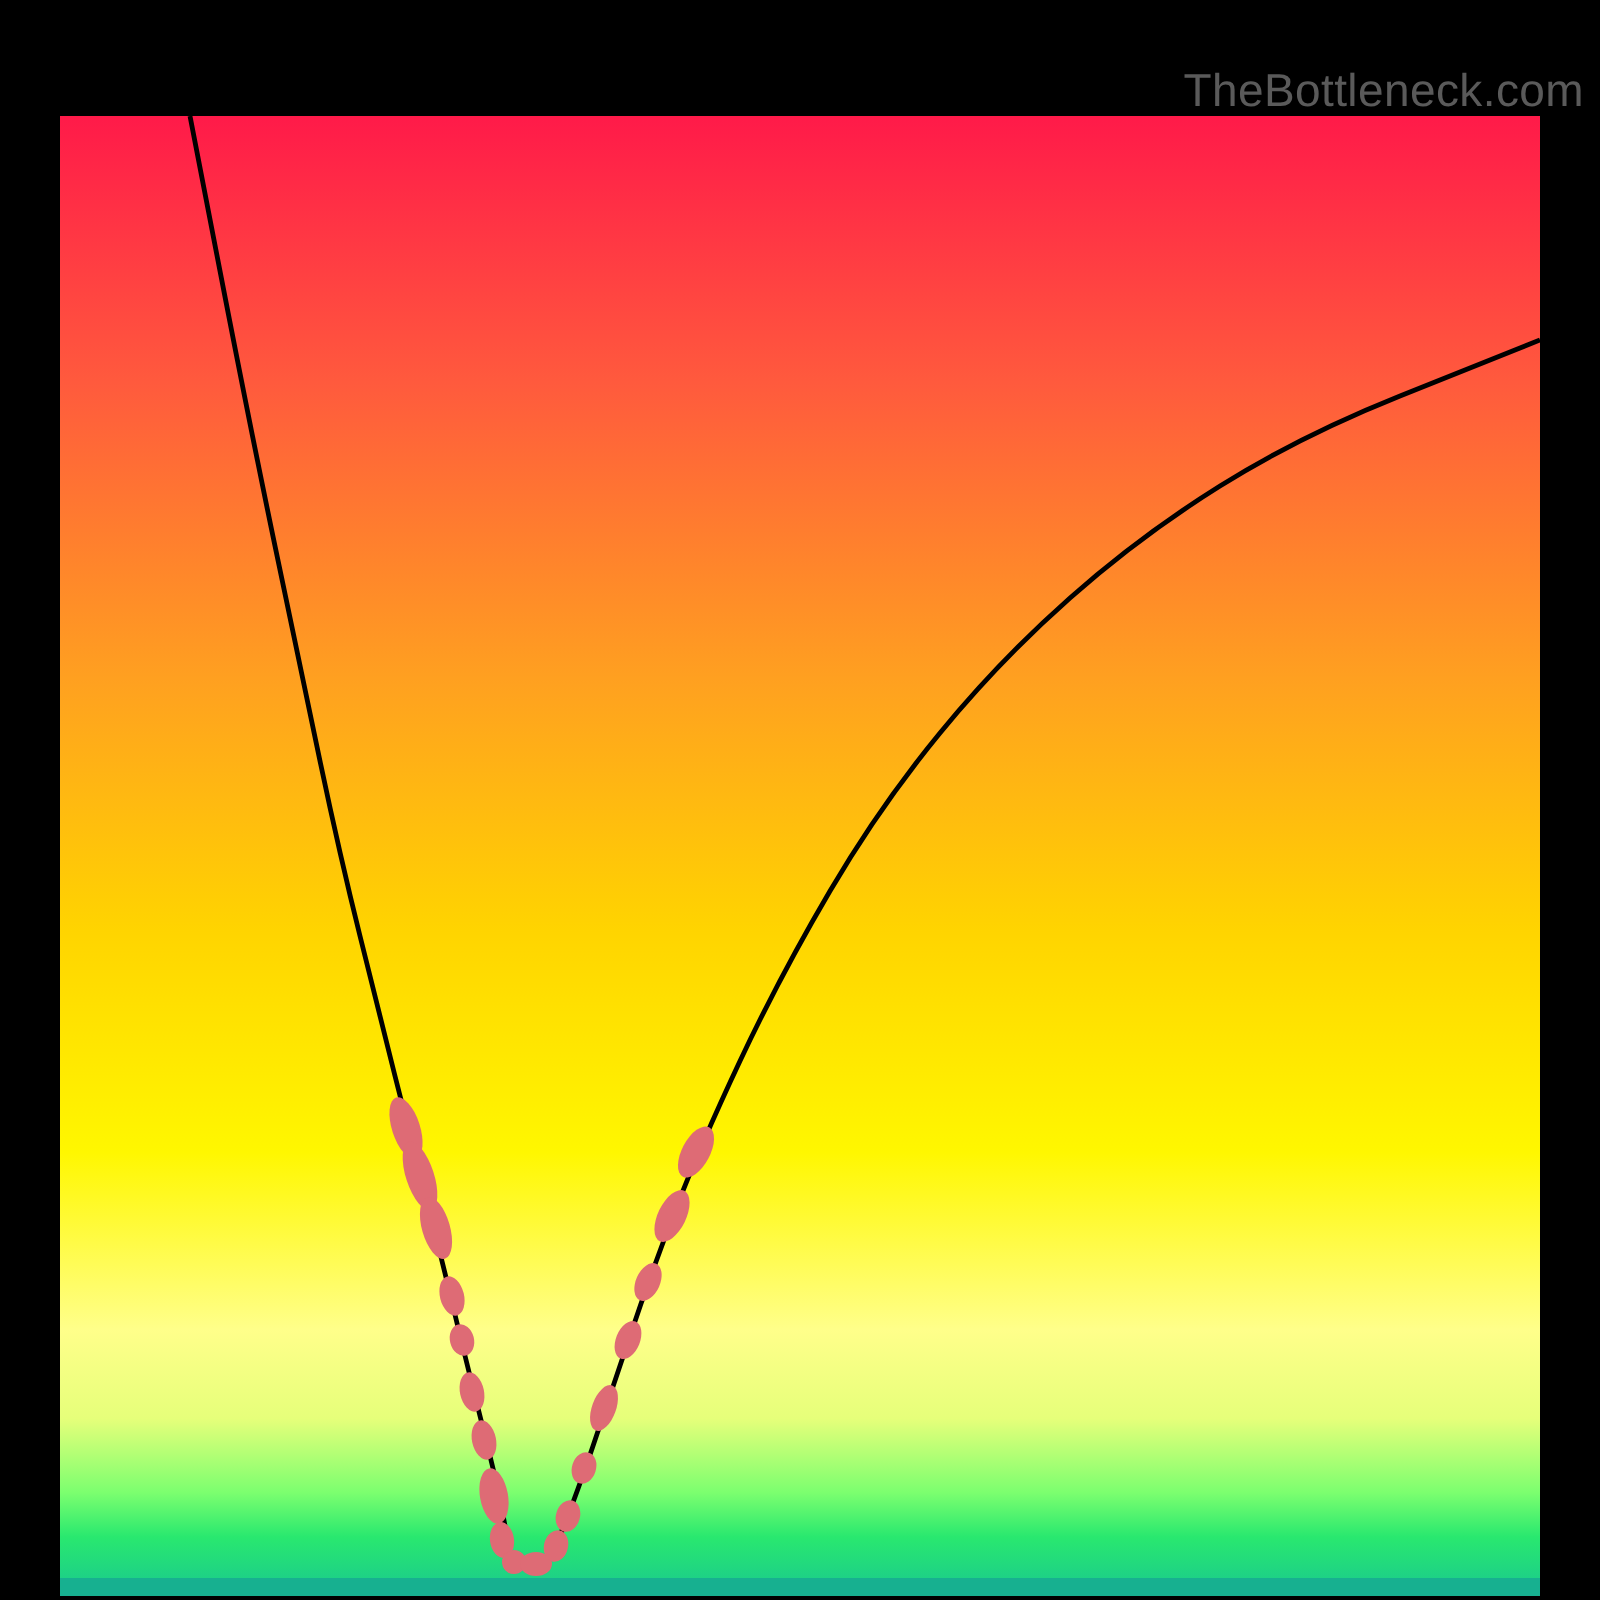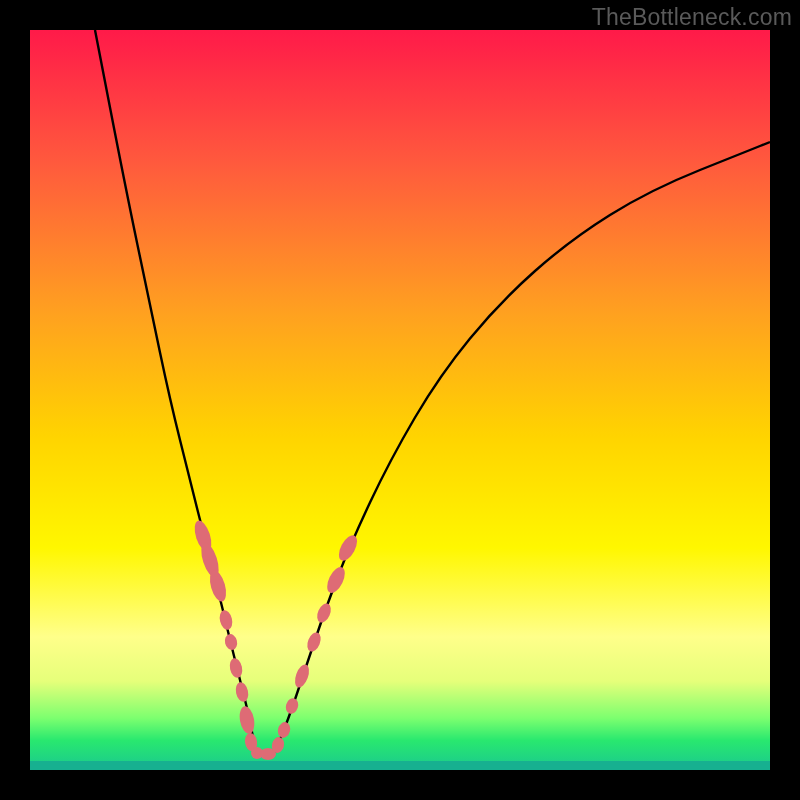--- a/index.html
+++ b/index.html
@@ -8,20 +8,21 @@
     width: 800px;
     height: 800px;
     overflow: hidden;
     background: #000;
     font-family: Arial, Helvetica, sans-serif;
   }
   .frame {
     position: absolute;
     inset: 0;
     background: #000;
+    margin-top: 28px;
   }
   .plot {
     position: absolute;
     left: 30px;
     top: 30px;
     width: 740px;
     height: 740px;
     background: linear-gradient(to bottom,
       #ff1a49 0%,
       #ff5a3d 18%,

